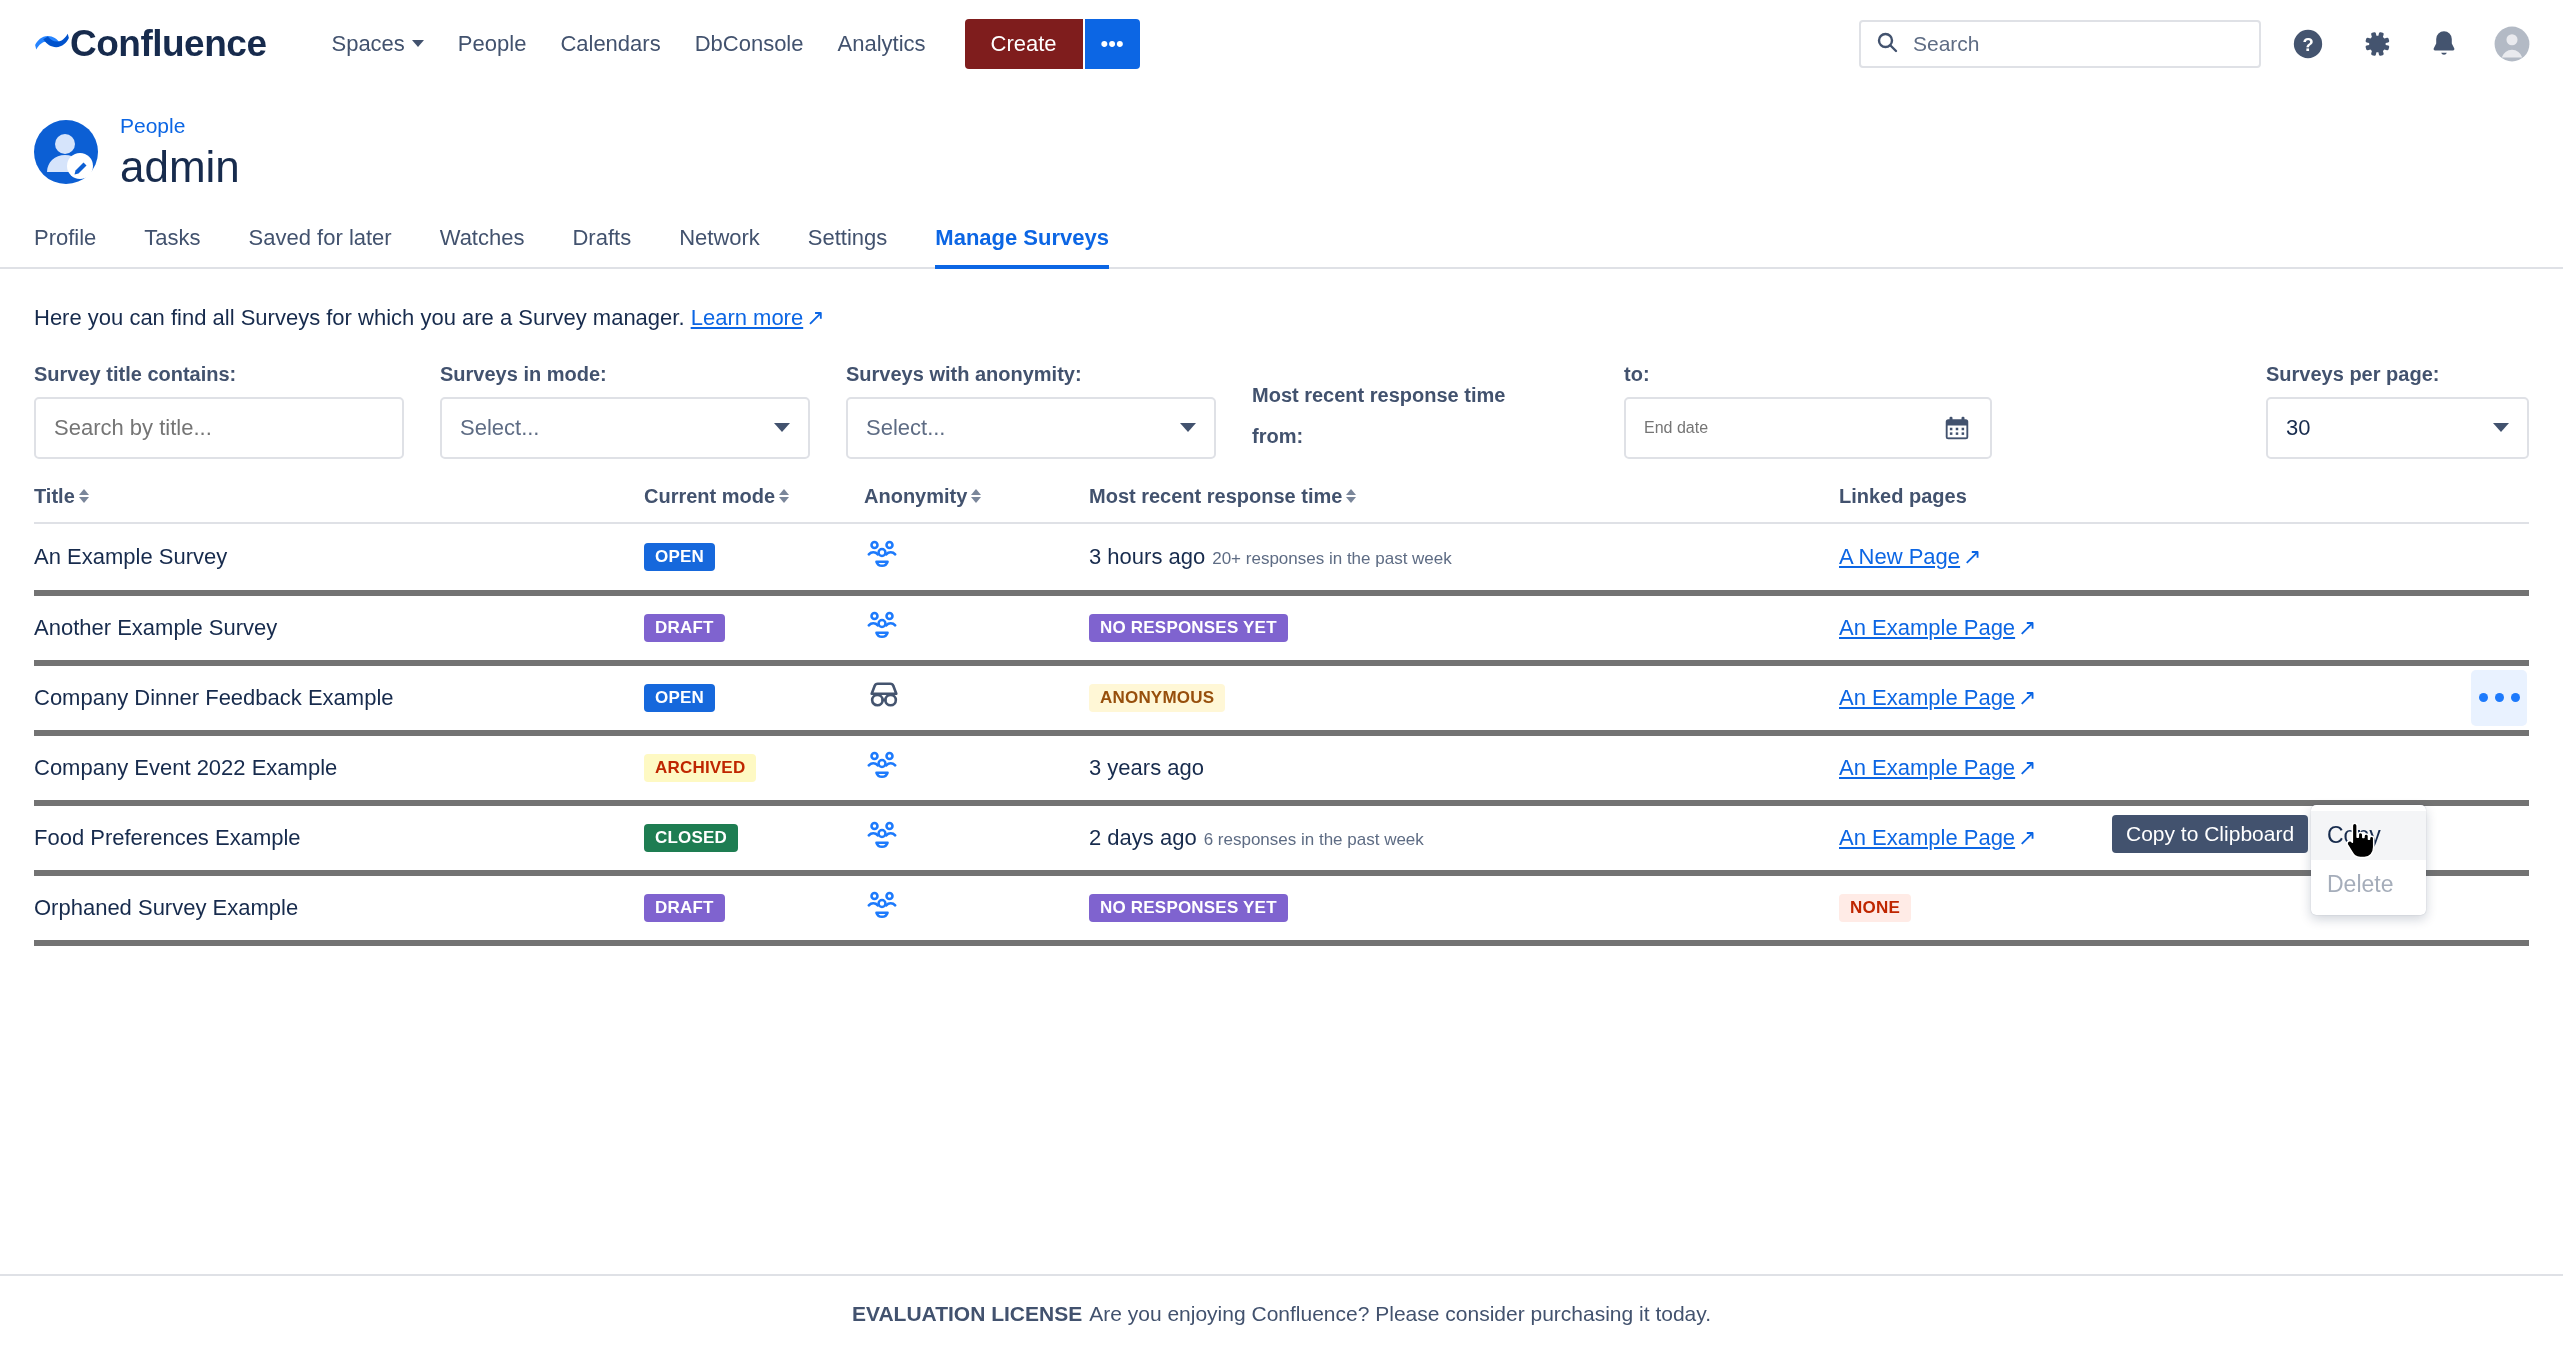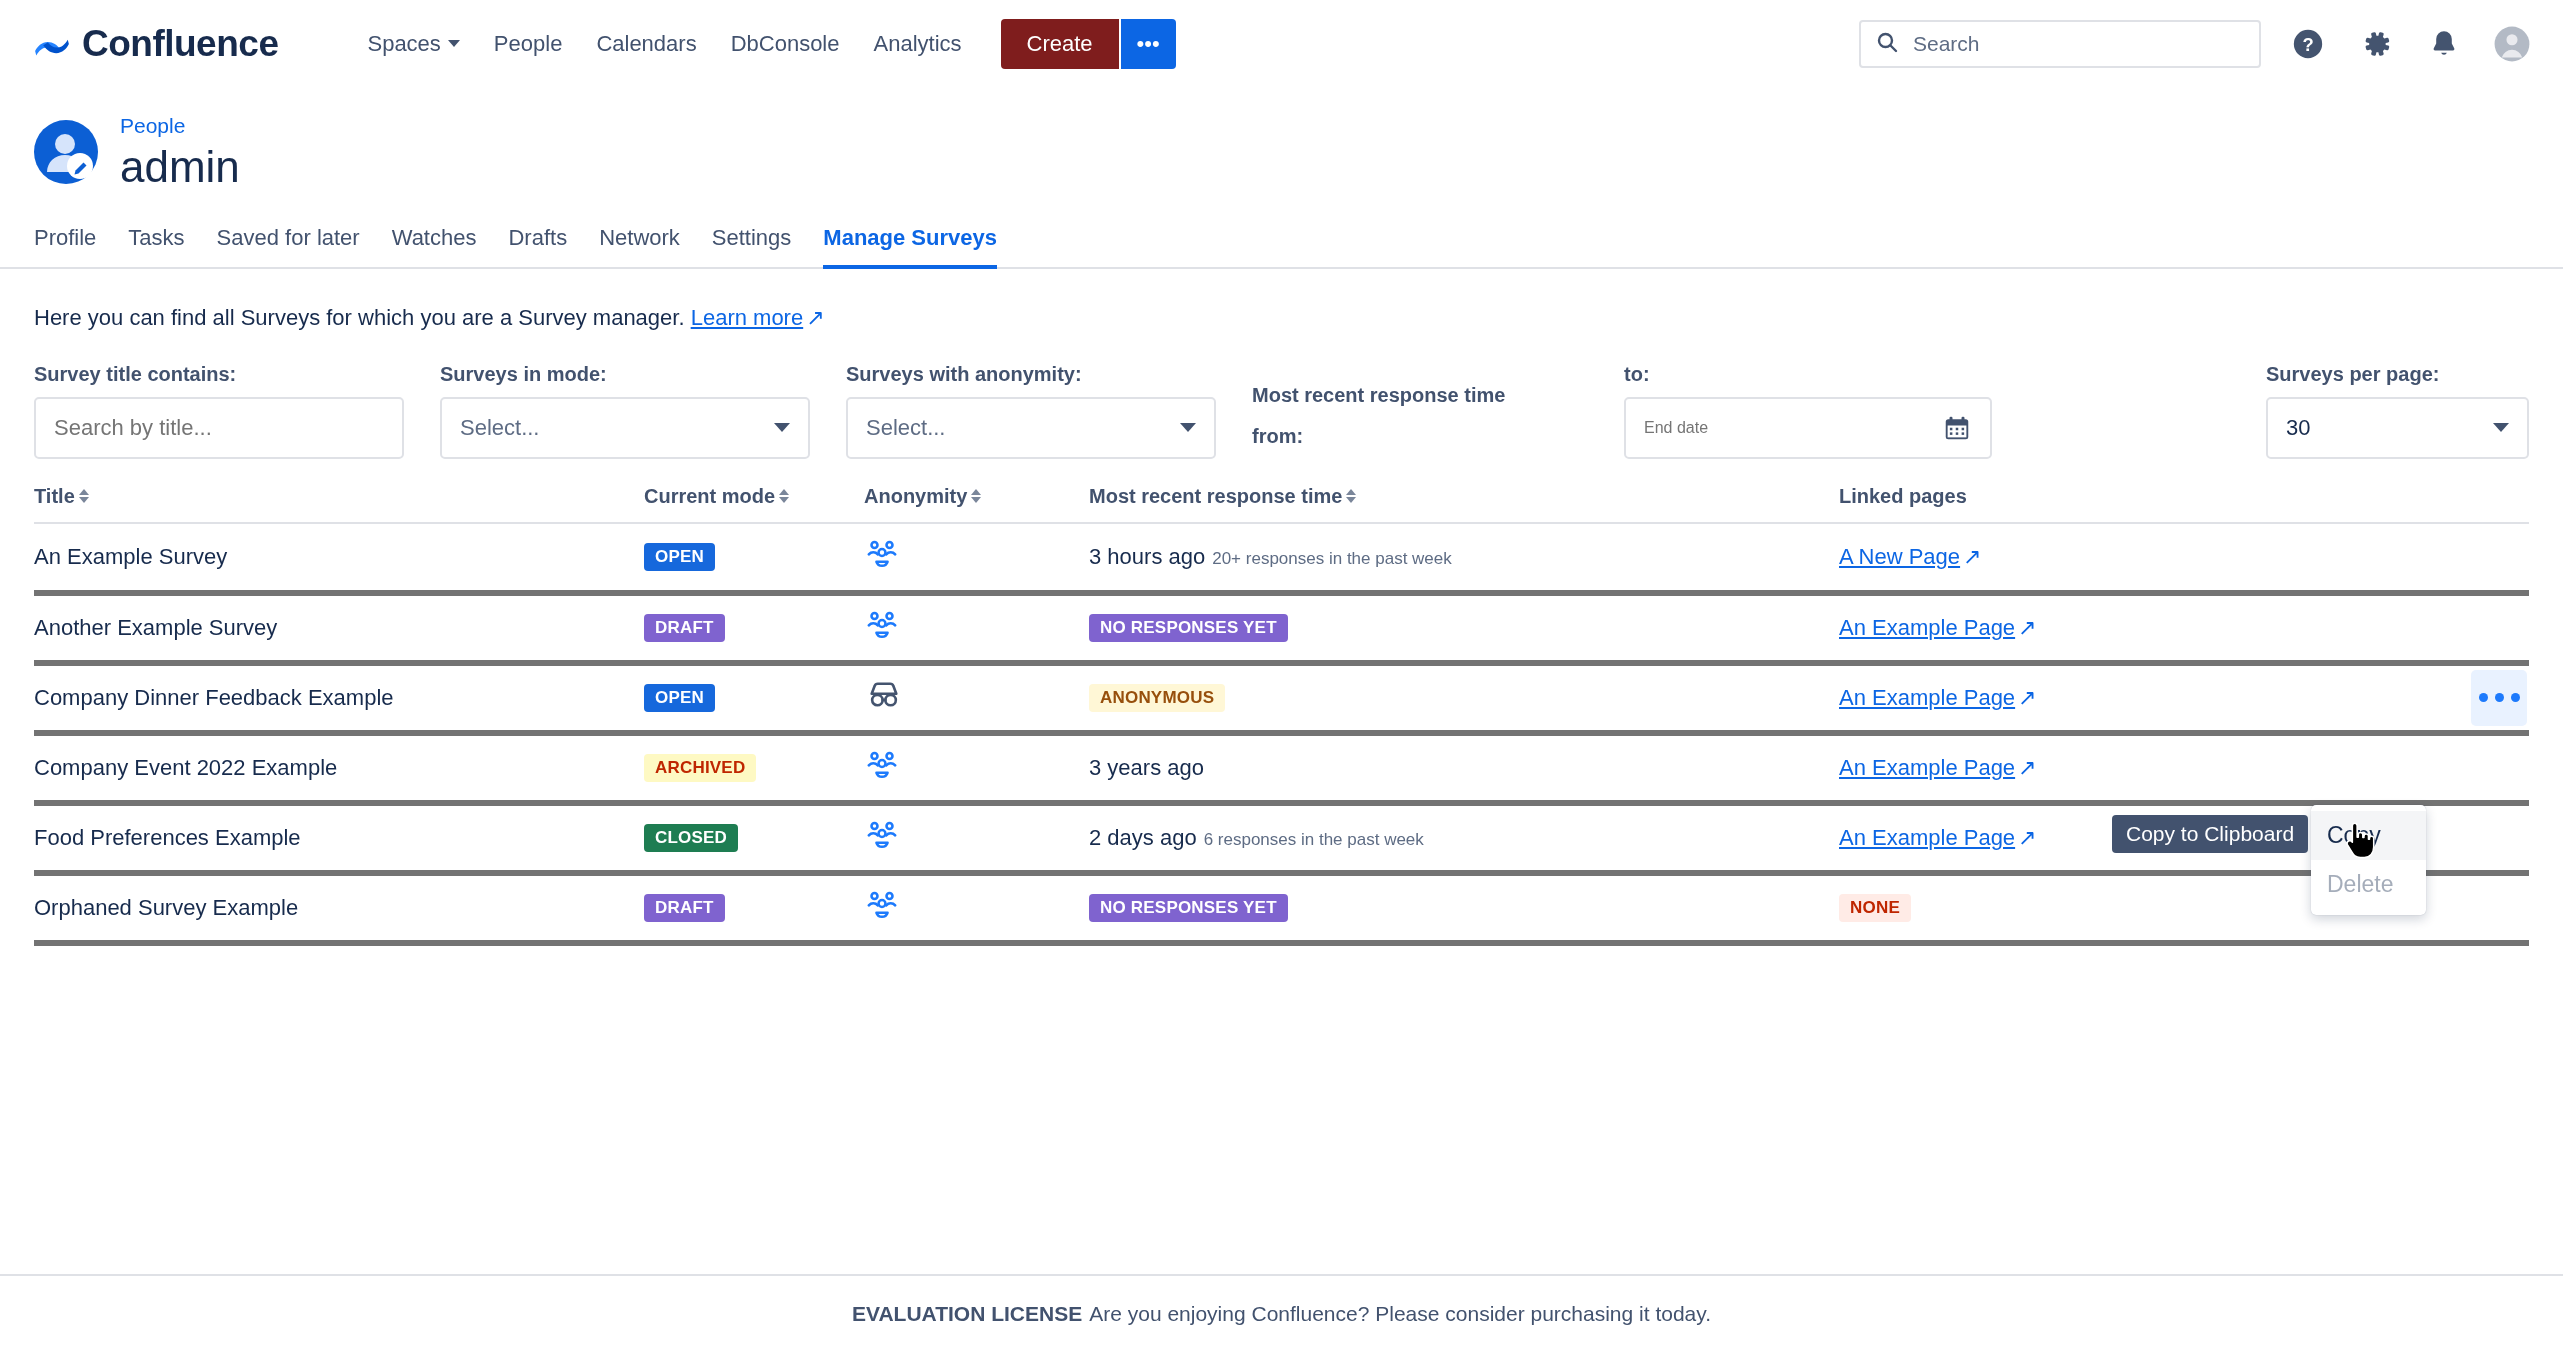--- a/index.html
+++ b/index.html
@@ -15,21 +15,21 @@
   
   .topnav {
     height: 88px;
     display: flex;
     align-items: center;
     padding: 0 30px 0 34px;
     background: #ffffff;
     border-bottom: 1px solid #ffffff;
     position: relative;
   }
-  .brand { display: flex; align-items: flex-end; gap: 12px; margin-right: 72px; }
+  .brand { display: flex; align-items: flex-start; margin-right: 48px; }
   .brand-logo { width: 36px; height: 36px; flex: 0 0 36px; }
   .brand-name {
     font-size: 37px;
     font-weight: 600;
     color: #172b4d;
     letter-spacing: -0.5px;
   }
   .nav-items { display: flex; align-items: center; gap: 0; }
   .nav-item {
     font-size: 22px;
@@ -112,21 +112,21 @@
     font-size: 44px;
     font-weight: 500;
     color: #172b4d;
     line-height: 1.15;
   }
 
   
   .tabs {
     display: flex;
     align-items: flex-end;
-    gap: 0;
+    gap: 16px;
     padding: 0 34px;
     margin-top: 24px;
     border-bottom: 2px solid #dfe1e6;
   }
   .tab {
     font-size: 22px;
     color: #42526e;
     padding: 8px 16px 16px 16px;
     cursor: pointer;
     position: relative;

